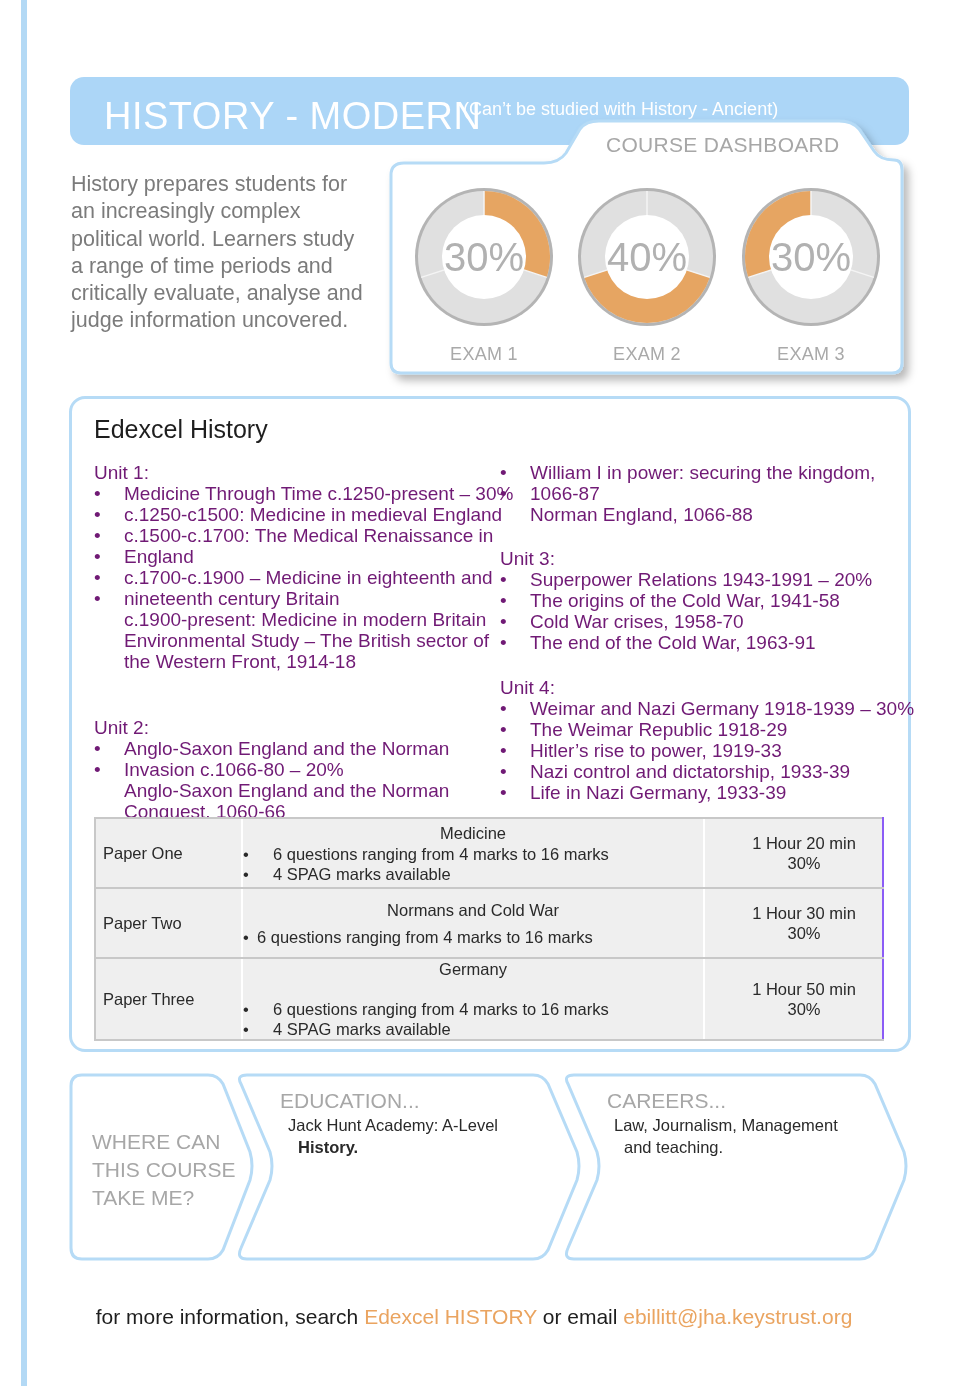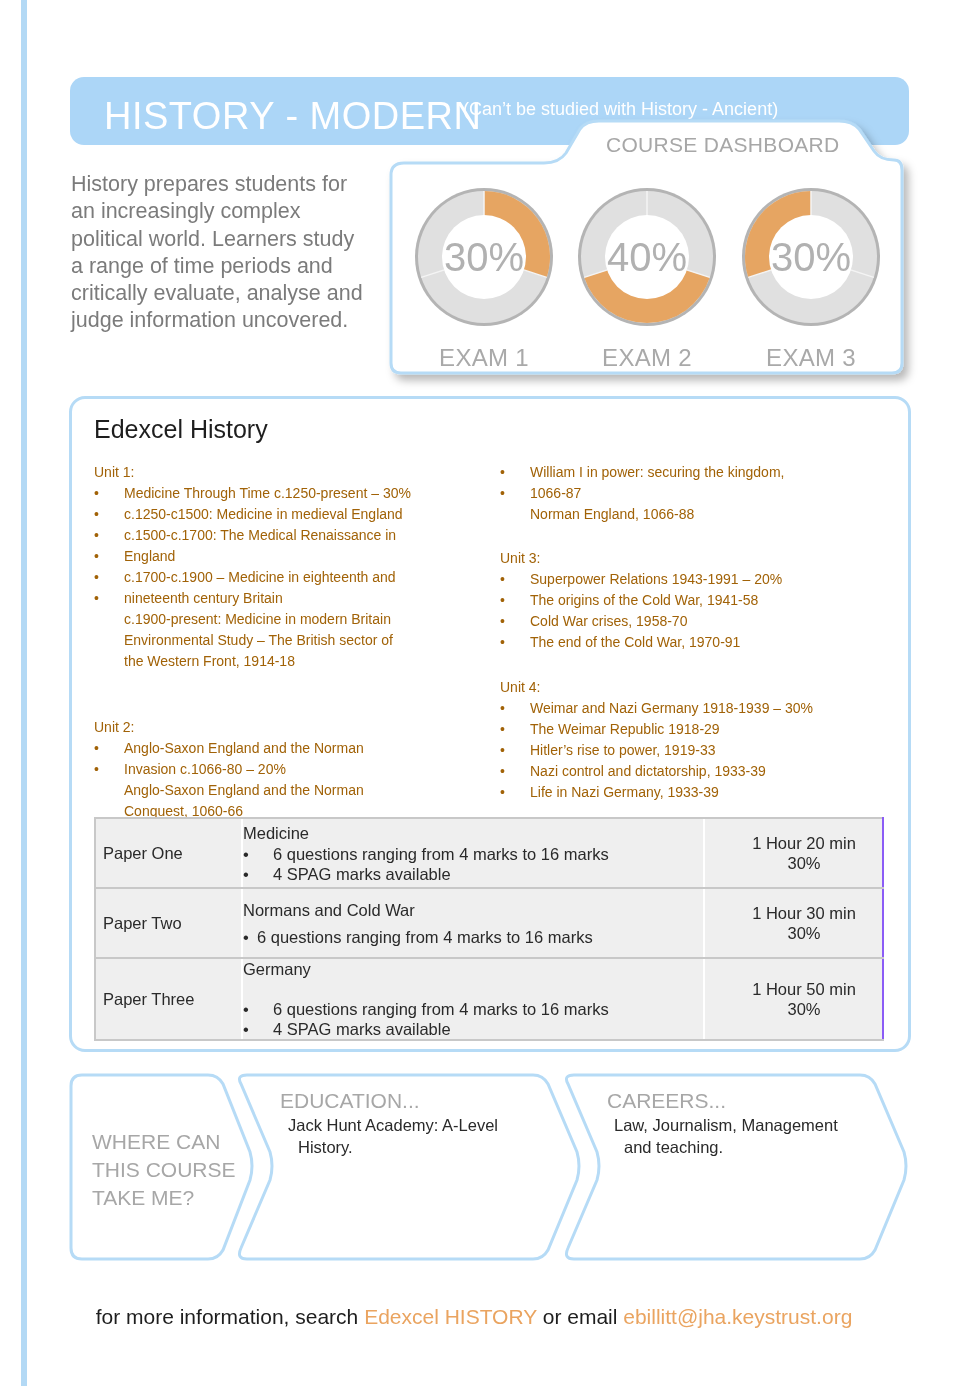--- a/index.html
+++ b/index.html
@@ -12,38 +12,38 @@
   .header-sub { position:absolute; left:393px; top:22px; font-size:18px; color:#ffffff; white-space:nowrap; }
 
   .intro { position:absolute; left:71px; top:171px; width:300px; font-size:21.5px; line-height:27.3px; color:#7b7b7b; }
 
   .dash { position:absolute; left:384px; top:115px; width:540px; height:280px; }
   .dash svg.frame { position:absolute; left:0; top:0; }
   .dash-title { position:absolute; left:222px; top:18px; font-size:21px; color:#a7a7a7; letter-spacing:0.3px; white-space:nowrap; }
   .donut { position:absolute; top:72px; width:140px; height:140px; }
   .donut svg { position:absolute; left:0; top:0; }
   .donut-label { position:absolute; left:0; top:48px; width:140px; text-align:center; font-size:40px; color:#b1b1b1; }
-  .exam-label { position:absolute; top:229px; width:140px; text-align:center; font-size:24px; color:#a9a9a9; letter-spacing:0.3px; }
+  .exam-label { position:absolute; top:229px; width:140px; text-align:center; font-size:18px; color:#a9a9a9; letter-spacing:0.3px; }
 
   .edexcel { position:absolute; left:69px; top:396px; width:836px; height:650px; border:3px solid #b6dbf6; border-radius:16px; }
   .ed-title { position:absolute; left:22px; top:16px; font-size:25px; color:#1e1e1e; }
-  .col { position:absolute; font-size:14px; line-height:21px; color:#a16207; }
+  .col { position:absolute; font-size:19px; line-height:21px; color:#701a75; }
   .col .unit { margin:0; }
   .col .gap { height:21px; }
   .col .li { position:relative; padding-left:30px; white-space:nowrap; }
   .col .li .b { position:absolute; left:0; top:0; }
   .col .ind { padding-left:30px; white-space:nowrap; }
 
   .papers { position:absolute; left:22px; top:418px; width:790px; border-collapse:collapse; background:#efefef; font-size:16.5px; color:#2a2a2a; }
   .papers td { border-top:2px solid #c8c8c8; border-bottom:2px solid #c8c8c8; vertical-align:middle; padding:0; }
   .papers tr { height:70px; }
   .papers td.name { width:138px; padding-left:7px; border-left:2px solid #c8c8c8;margin-left:41px; }
   .papers td.desc { width:460px; border-left:2px solid #ffffff; }
   .papers td.time { padding-left:21px; border-left:2px solid #ffffff; border-right:2px solid #8b5cf6; line-height:20px;text-align:center; }
-  .desc .sub { line-height:21px; }
+  .desc .sub { line-height:21px;text-align:center; }
   .desc .bl { position:relative; padding-left:30px; line-height:20px; }
   .desc .bl .b { position:absolute; left:0; }
   .desc .bl.tight { padding-left:14px; }
 
   .chev { position:absolute; top:1072px; height:190px; }
   .chev svg { position:absolute; left:0; top:0; }
   .chev-q { position:absolute; left:24px; top:56px; font-size:21px; line-height:28px; color:#a7a7a7; }
   .chev-h { position:absolute; font-size:21px; color:#a7a7a7; white-space:nowrap; }
   .chev-t { position:absolute; font-size:16.5px; line-height:22px; color:#2a2a2a; }
 
@@ -140,21 +140,21 @@
 
   <div class="col" style="left:428px; top:63px;">
     <div class="li"><span class="b">•</span><span>William I in power: securing the kingdom,</span></div>
     <div class="li"><span class="b">•</span><span>1066-87</span></div>
     <div class="ind">Norman England, 1066-88</div>
     <div class="gap"></div>
     <div class="unit" style="margin-top:2px;">Unit 3:</div>
     <div class="li"><span class="b">•</span><span>Superpower Relations 1943-1991 – 20%</span></div>
     <div class="li"><span class="b">•</span><span>The origins of the Cold War, 1941-58</span></div>
     <div class="li"><span class="b">•</span><span>Cold War crises, 1958-70</span></div>
-    <div class="li"><span class="b">•</span><span>The end of the Cold War, 1970-91</span></div>
+    <div class="li"><span class="b">•</span><span>The end of the Cold War, 1963-91</span></div>
     <div class="gap"></div>
     <div class="unit" style="margin-top:3px;">Unit 4:</div>
     <div class="li"><span class="b">•</span><span>Weimar and Nazi Germany 1918-1939 – 30%</span></div>
     <div class="li"><span class="b">•</span><span>The Weimar Republic 1918-29</span></div>
     <div class="li"><span class="b">•</span><span>Hitler’s rise to power, 1919-33</span></div>
     <div class="li"><span class="b">•</span><span>Nazi control and dictatorship, 1933-39</span></div>
     <div class="li"><span class="b">•</span><span>Life in Nazi Germany, 1933-39</span></div>
   </div>
 
   <table class="papers">
@@ -209,21 +209,21 @@
   </div>
 </div>
 
 <div class="chev" style="left:233px; width:350px;">
   <svg width="350" height="190" viewBox="0 0 350 190">
     <path d="M 14 3 L 300 3 Q 310 3 315 12 L 344 80 Q 348 94 344 108 L 315 178 Q 310 187 300 187 L 14 187 Q 3 187 8 176 L 37 108 Q 41 94 37 80 L 8 12 Q 3 3 14 3 Z" fill="none" stroke="#b6dbf6" stroke-width="3"></path>
   </svg>
   <div class="chev-h" style="left:47px; top:17px;">EDUCATION...</div>
   <div class="chev-t" style="left:55px; top:42px;">
     <div>Jack Hunt Academy: A-Level</div>
-    <div style="padding-left:10px;">History.</div>
+    <div style="padding-left:10px;font-weight:bold;">History.</div>
   </div>
 </div>
 
 <div class="chev" style="left:560px; width:350px;">
   <svg width="350" height="190" viewBox="0 0 350 190">
     <path d="M 14 3 L 300 3 Q 310 3 315 12 L 344 80 Q 348 94 344 108 L 315 178 Q 310 187 300 187 L 14 187 Q 3 187 8 176 L 37 108 Q 41 94 37 80 L 8 12 Q 3 3 14 3 Z" fill="none" stroke="#b6dbf6" stroke-width="3"></path>
   </svg>
   <div class="chev-h" style="left:47px; top:17px;">CAREERS...</div>
   <div class="chev-t" style="left:54px; top:42px;">
     <div>Law, Journalism, Management</div>

